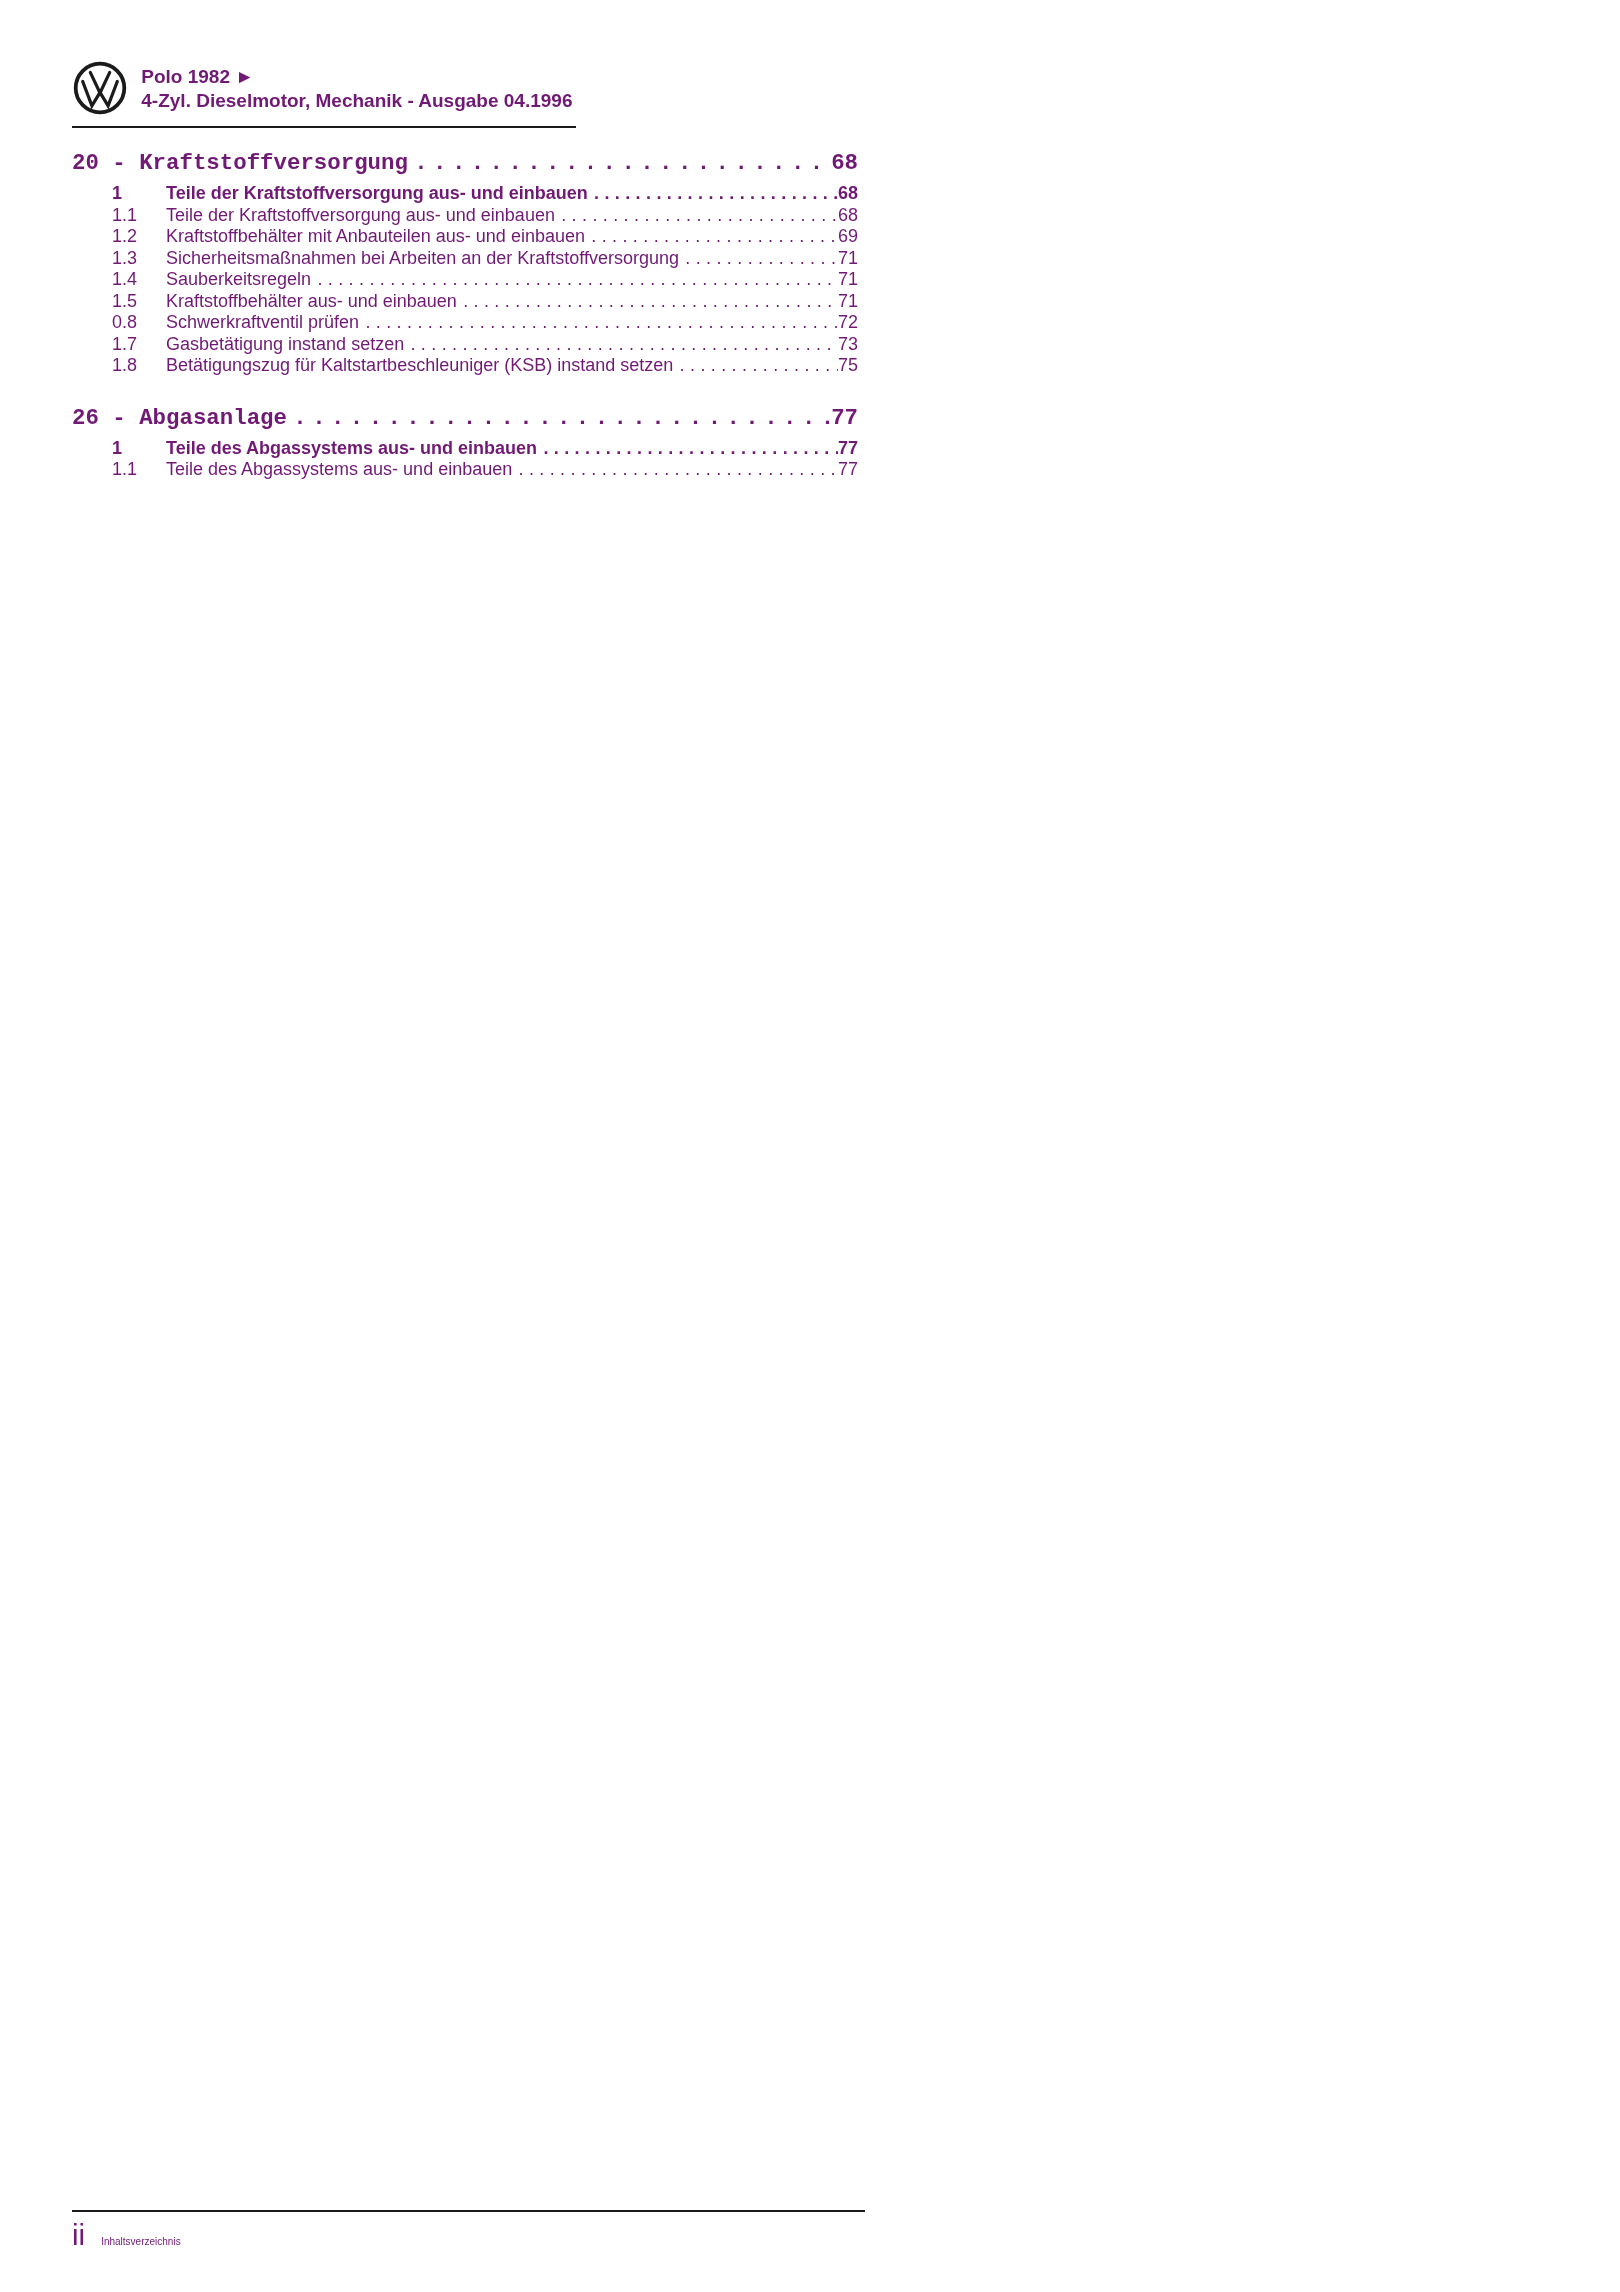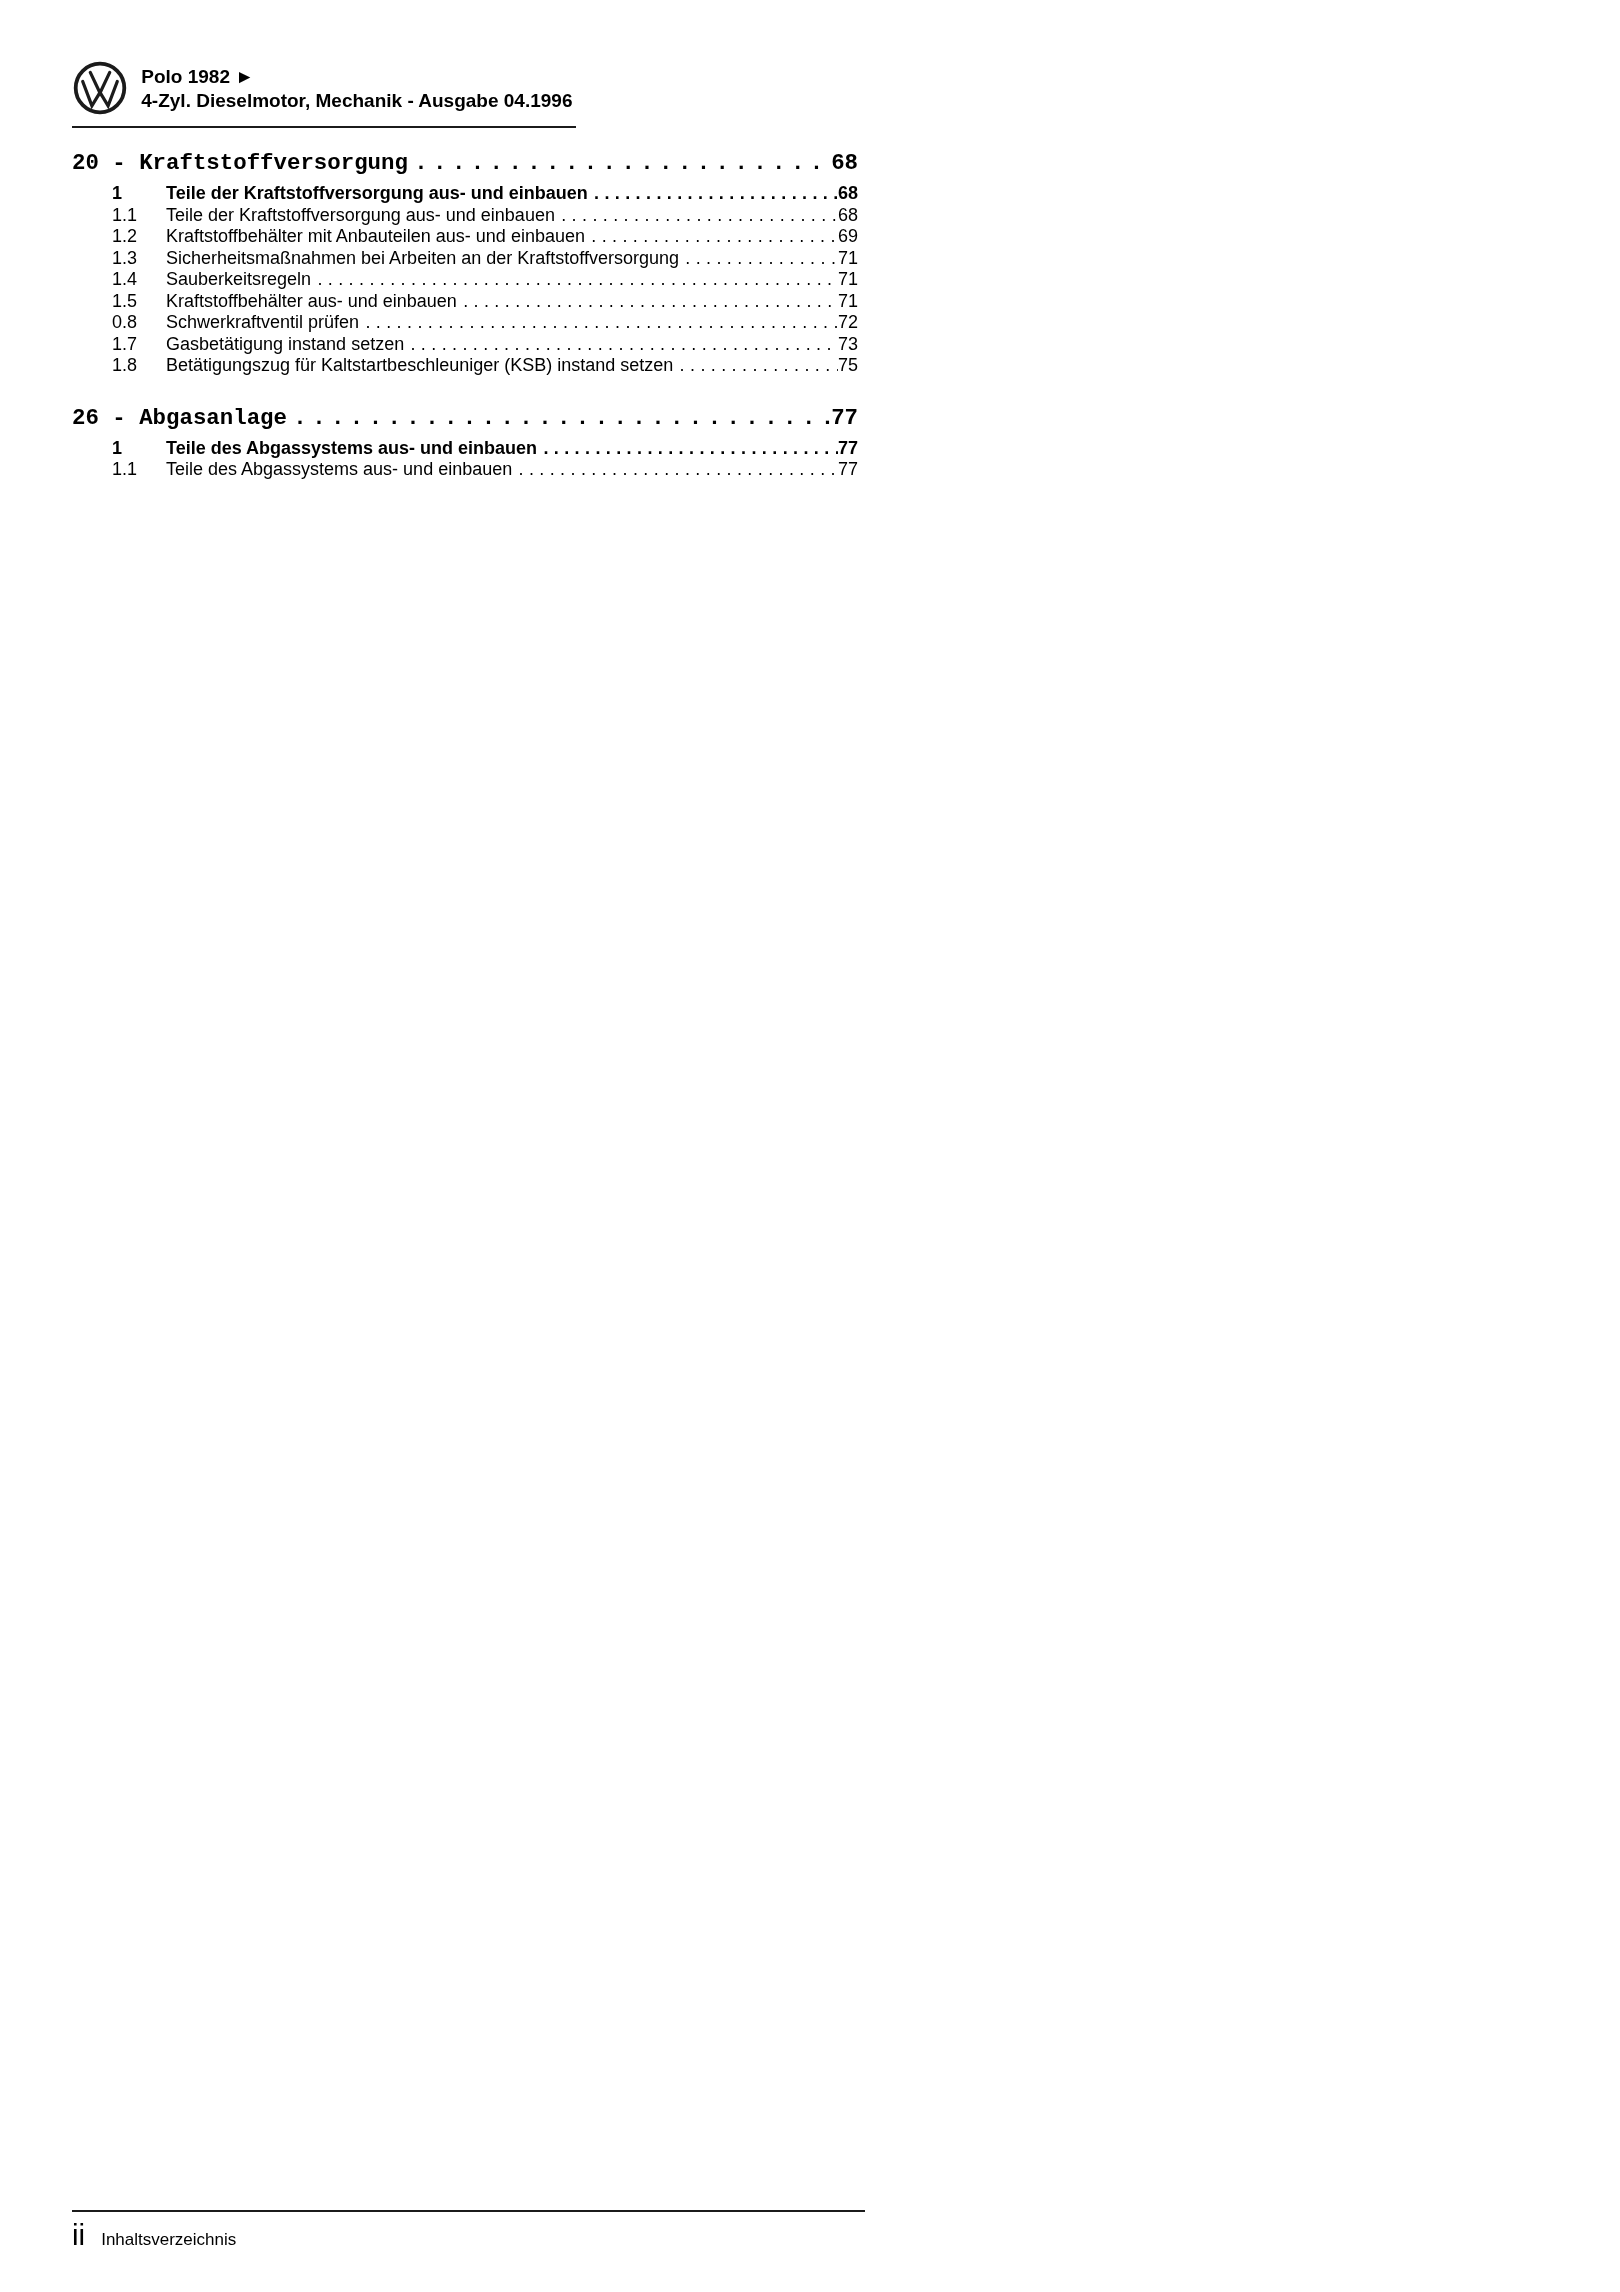--- a/index.html
+++ b/index.html
@@ -3,21 +3,21 @@
 <meta charset="utf-8">
 <style>
   * { margin: 0; padding: 0; box-sizing: border-box; }
   html, body { background: #ffffff; }
   .page {
     position: relative;
     width: 1620px;
     height: 2293px;
     background: #ffffff;
     font-family: "Liberation Sans", sans-serif;
-    color: #000000;
+    color: #701a75;
     overflow: hidden;
   }
 
   
   .header {
     position: absolute;
     left: 73px;
     top: 61px;
     display: flex;
     align-items: flex-start;
@@ -96,21 +96,21 @@
   }
   .footer {
     position: absolute;
     left: 72px;
     top: 2219px;
     display: flex;
     align-items: baseline;
     gap: 16px;
   }
   .footer-ii { font-size: 29.6px; line-height: 32px; }
-  .footer-label { font-size: 17px; }
+  .footer-label { font-size: 10px; }
 </style>
 </head>
 <body>
 
 <div class="page">
 
   <div class="header">
     <svg class="logo" viewBox="0 0 100 100" aria-hidden="true">
       <circle cx="50" cy="50" r="45" fill="none" stroke="#1b1b1b" stroke-width="7"></circle>
       <path d="M32 21 L50 59 L68 21" fill="none" stroke="#1b1b1b" stroke-width="6" stroke-linecap="round" stroke-linejoin="miter"></path>

